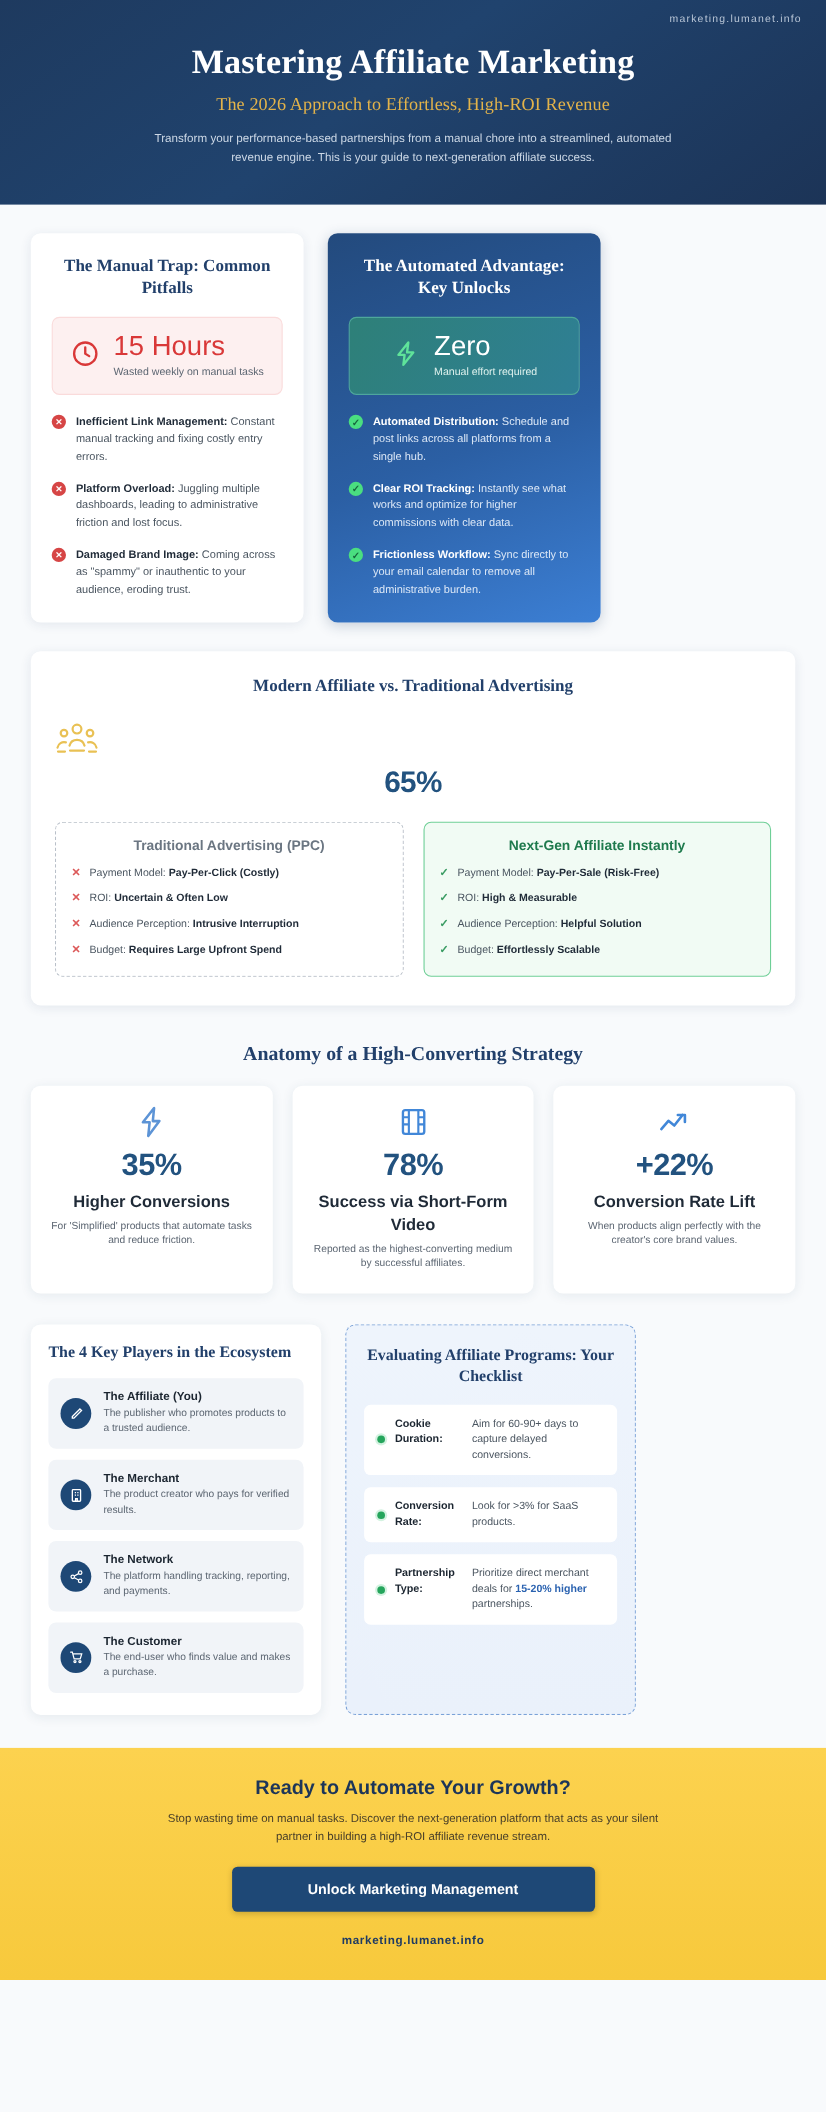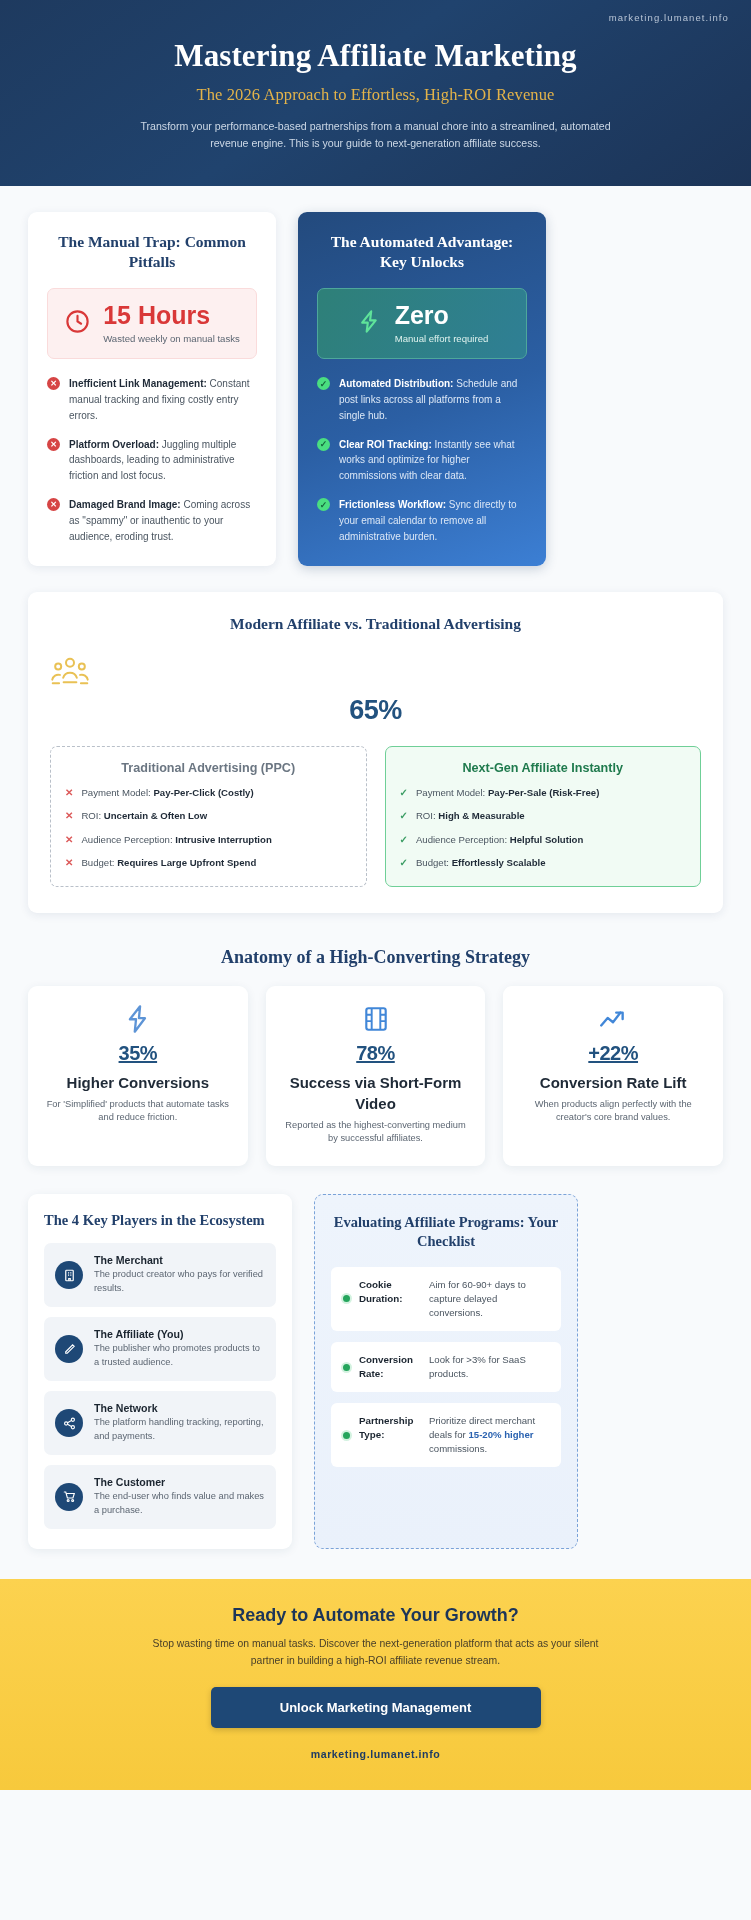--- a/index.html
+++ b/index.html
@@ -62,21 +62,21 @@
   .stat-band {
     margin-top: 16px; border-radius: 7px;
     display:flex; align-items:center; justify-content:center; gap:12px;
     padding: 14px 10px;
   }
   .stat-band.red { background:#fdf0f0; border:1px solid #fadbdb; }
   .stat-band.teal {
     background: linear-gradient(120deg,#2e8078 0%,#2f7f95 100%);
     border:1px solid #4ea79b;
   }
-  .stat-num { font-size: 25px; font-weight: bold; line-height:1; }
+  .stat-num { font-size: 25px; font-weight: normal; line-height:1; }
   .stat-band.red .stat-num { color:#d93838; }
   .stat-band.teal .stat-num { color:#ffffff; }
   .stat-cap { font-size: 9.6px; margin-top: 5px; }
   .stat-band.red .stat-cap { color:#5c6672; }
   .stat-band.teal .stat-cap { color:#dff2ee; }
 
   .bullets { margin-top: 17px; }
   .bullet { display:flex; gap:9px; margin-bottom: 13px; }
   .bullet:last-child { margin-bottom:0; }
   .b-icon { flex:0 0 auto; margin-top:1px; }
@@ -129,21 +129,21 @@
     font-family:"Liberation Serif", serif;
     font-size: 18px; font-weight:bold; color:#22406b;
     text-align:center; margin-top: 34px;
   }
   .stat3 { display:flex; gap: 18px; margin-top: 18px; }
   .stat-card {
     flex:1; background:#fff; border-radius:9px; padding: 18px 14px 20px;
     text-align:center; box-shadow: 0 2px 10px rgba(30,58,95,.08);
   }
   .sc-icon { height: 30px; display:flex; align-items:center; justify-content:center; }
-  .sc-num { font-size: 20px; font-weight:bold; color:#22527f; margin-top:8px; letter-spacing:-.5px;text-decoration:underline;}
+  .sc-num { font-size: 28px; font-weight:bold; color:#22527f; margin-top:8px; letter-spacing:-.5px;}
   .sc-lbl { font-size:15px; font-weight:bold; color:#1f2a37; margin-top:7px; line-height:1.4;}
   .sc-desc { font-size:9.3px; color:#5c6672; margin-top:5px; line-height:1.5;}
 
   
   .bot-row { display:flex; gap: 22px; margin-top: 28px; align-items: stretch;}
   .players { width: 264px; background:#fff; border-radius:9px; padding: 18px 16px 20px;
              box-shadow: 0 2px 10px rgba(30,58,95,.08); }
   .players h3 {
     font-family:"Liberation Serif", serif; font-size: 14.5px; color:#22406b;
     font-weight:bold; margin-bottom: 14px;
@@ -389,40 +389,40 @@
       </div>
     </div>
 
     <div class="bot-row">
 
       <div class="players">
         <h3>The 4 Key Players in the Ecosystem</h3>
 
         <div class="player">
           <span class="p-badge">
+            <svg width="15" height="15" viewBox="0 0 20 20" fill="none" stroke="#fff" stroke-width="1.6" stroke-linecap="round">
+              <path d="M14.2 3.8 16.2 5.8 7 15H5v-2z"></path>
+            </svg>
+          </span>
+          <div>
+            <div class="p-name">The Affiliate (You)</div>
+            <div class="p-desc">The publisher who promotes products to a trusted audience.</div>
+          </div>
+        </div>
+
+        <div class="player">
+          <span class="p-badge">
             <svg width="15" height="15" viewBox="0 0 20 20" fill="none" stroke="#fff" stroke-width="1.6">
               <rect x="5" y="3" width="10" height="14" rx="1"></rect>
                 <path d="M8 6.5h1.5M11 6.5h1.5M8 9.5h1.5M11 9.5h1.5M9 17v-3h2v3"></path>
             </svg>
           </span>
           <div>
             <div class="p-name">The Merchant</div>
             <div class="p-desc">The product creator who pays for verified results.</div>
-          </div>
-        </div>
-
-        <div class="player">
-          <span class="p-badge">
-            <svg width="15" height="15" viewBox="0 0 20 20" fill="none" stroke="#fff" stroke-width="1.6" stroke-linecap="round">
-              <path d="M14.2 3.8 16.2 5.8 7 15H5v-2z"></path>
-            </svg>
-          </span>
-          <div>
-            <div class="p-name">The Affiliate (You)</div>
-            <div class="p-desc">The publisher who promotes products to a trusted audience.</div>
           </div>
         </div>
 
         <div class="player">
           <span class="p-badge">
             <svg width="15" height="15" viewBox="0 0 20 20" fill="none" stroke="#fff" stroke-width="1.5">
               <circle cx="14.5" cy="5" r="2.1"></circle>
                 <circle cx="5.5" cy="10" r="2.1"></circle>
                 <circle cx="14.5" cy="15" r="2.1"></circle>
               <path d="M7.4 8.9 12.6 6.1M7.4 11.1l5.2 2.8"></path>
@@ -466,21 +466,21 @@
             <div class="chk-k">Conversion Rate:</div>
             <div class="chk-v">Look for &gt;3% for SaaS products.</div>
           </div>
         </div>
 
         <div class="chk">
           <span class="chk-dot"></span>
           <div class="chk-body">
             <div class="chk-k">Partnership Type:</div>
             <div class="chk-v">
-              <span>Prioritize direct merchant deals for </span><span class="hl">15-20% higher</span><span> commissions.</span>
+              <span>Prioritize direct merchant deals for </span><span class="hl">15-20% higher</span><span> partnerships.</span>
             </div>
           </div>
         </div>
       </div>
     </div>
   </div>
 
   <div class="cta">
     <h2>Ready to Automate Your Growth?</h2>
     <p>Stop wasting time on manual tasks. Discover the next-generation platform that acts as your silent partner in building a high-ROI affiliate revenue stream.</p>

